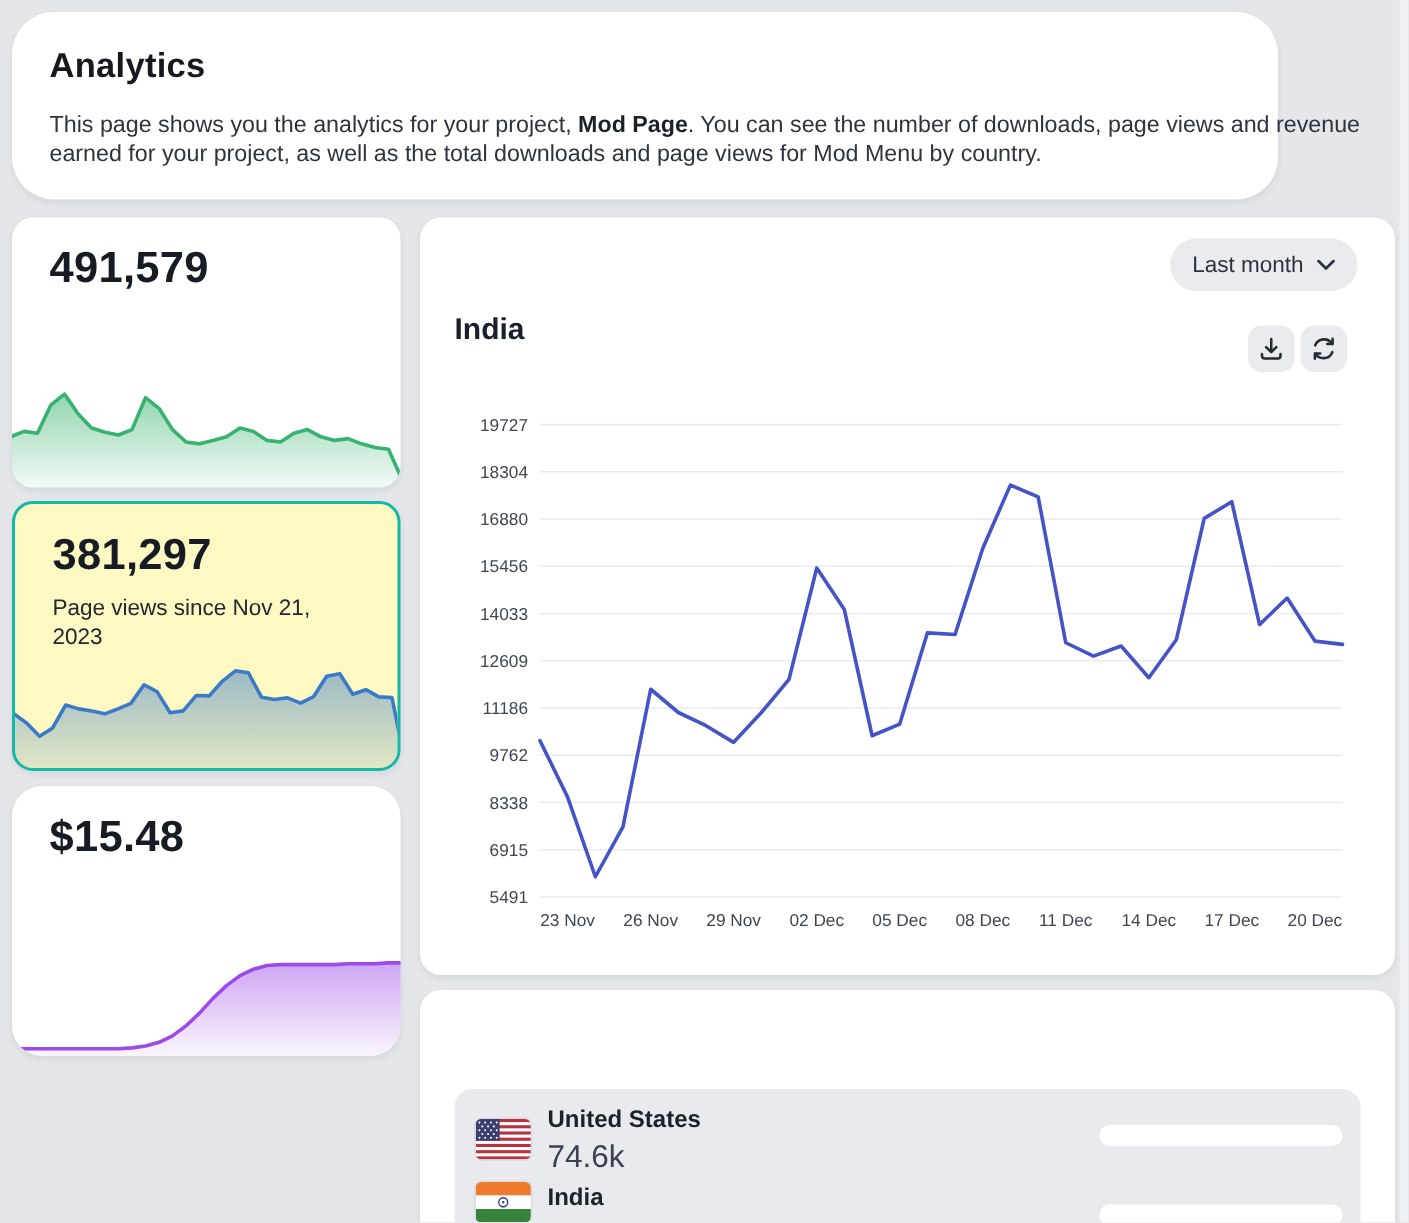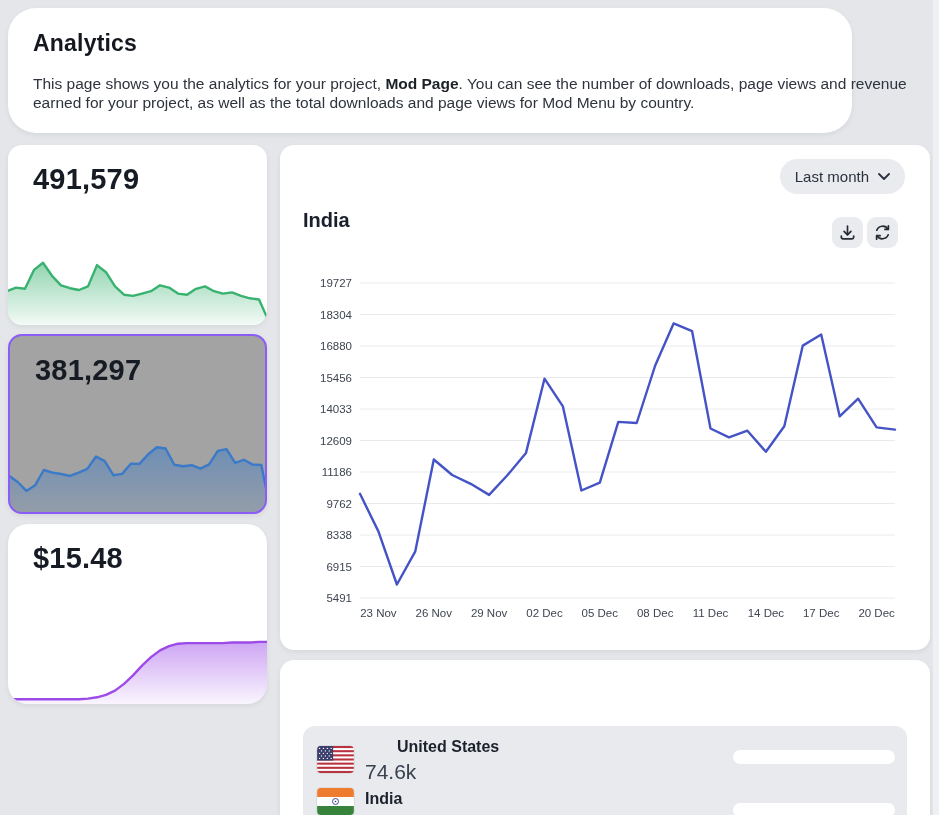--- a/index.html
+++ b/index.html
@@ -9,21 +9,21 @@
 
   
   #header-card{left:8px;top:8px;width:844px;height:125px;border-radius:28px;}
   #page-title{position:absolute;left:25px;top:22px;font-size:23px;font-weight:700;color:#15191f;letter-spacing:.2px;}
   #page-desc{position:absolute;left:25px;top:66px;width:878px;font-size:15.5px;line-height:1.24;color:#2e333d;}
   #page-desc b{font-weight:700;color:#1c2027;}
 
   
   .stat-card{left:8px;width:259px;height:180px;overflow:hidden;cursor:pointer;}
   #stat-downloads{top:145px;}
-  #stat-pageviews{top:334px;background:#a3a3a3;border:2px solid #8b5cf6;}
+  #stat-pageviews{top:334px;background:#fef9c3;border:2px solid #14b8a6;}
   #stat-revenue{top:524px;border-radius:20px;}
   .stat-value{position:absolute;left:25px;top:18px;font-size:29px;font-weight:800;color:#161b24;letter-spacing:.2px;}
   .stat-label{position:absolute;left:25px;top:61px;width:206px;font-size:15px;line-height:1.26;color:#23272f;}
   .spark{position:absolute;left:-1px;bottom:-1px;width:261px;height:72px;display:block;}
 
   
   #chart-card{left:280px;top:145px;width:650px;height:505px;}
   #range-pill{position:absolute;right:25px;top:14px;height:35px;padding:0 15px;border:none;border-radius:18px;background:#e9ebef;display:flex;align-items:center;gap:9px;font-family:inherit;font-size:15px;color:#2b313d;cursor:pointer;text-align:right;}
   #chart-title{position:absolute;left:23px;top:64px;font-size:20px;font-weight:700;color:#1a1f2c;}
   .icon-btn{position:absolute;top:72px;width:31px;height:31px;border:none;border-radius:9px;background:#e9ebef;display:flex;align-items:center;justify-content:center;cursor:pointer;padding:0;}
@@ -65,20 +65,21 @@
             <stop offset="1" stop-color="#38b26f" stop-opacity="0.02"></stop>
           </linearGradient>
         </defs>
         <path d="M-1.0 37.2 L 8.0 33.6 L 17.0 34.8 L 26.0 15.9 L 35.0 8.7 L 44.0 21.8 L 53.0 31.3 L 62.0 34.2 L 71.0 36.0 L 80.0 32.4 L 89.0 11.1 L 98.0 18.2 L 107.0 32.4 L 116.0 40.7 L 125.0 41.9 L 134.0 39.6 L 143.0 37.2 L 152.0 31.3 L 161.0 33.6 L 170.0 39.6 L 179.0 40.7 L 188.0 34.8 L 197.0 32.4 L 206.0 37.2 L 215.0 39.6 L 224.0 38.4 L 233.0 41.9 L 242.0 44.3 L 251.0 45.5 L 260.0 65.6 L 262 76 L -2 76 Z" fill="url(#spark-downloads-grad)"></path>
         <path d="M-1.0 37.2 L 8.0 33.6 L 17.0 34.8 L 26.0 15.9 L 35.0 8.7 L 44.0 21.8 L 53.0 31.3 L 62.0 34.2 L 71.0 36.0 L 80.0 32.4 L 89.0 11.1 L 98.0 18.2 L 107.0 32.4 L 116.0 40.7 L 125.0 41.9 L 134.0 39.6 L 143.0 37.2 L 152.0 31.3 L 161.0 33.6 L 170.0 39.6 L 179.0 40.7 L 188.0 34.8 L 197.0 32.4 L 206.0 37.2 L 215.0 39.6 L 224.0 38.4 L 233.0 41.9 L 242.0 44.3 L 251.0 45.5 L 260.0 65.6" fill="none" stroke="#38b26f" stroke-width="2.4" stroke-linejoin="round" stroke-linecap="round"></path>
       </svg>
   </div>
 
   <div class="card stat-card" id="stat-pageviews">
     <div class="stat-value">381,297</div>
+    <div class="stat-label">Page views since Nov 21, 2023</div>
     <svg class="spark" id="spark-pageviews" viewBox="0 0 259 72">
         <defs>
           <linearGradient id="spark-pageviews-grad" x1="0" y1="0" x2="0" y2="1">
             <stop offset="0" stop-color="#3a7ac8" stop-opacity="0.5"></stop>
             <stop offset="1" stop-color="#3a7ac8" stop-opacity="0.12"></stop>
           </linearGradient>
         </defs>
         <path d="M-1.0 34.7 L 7.7 41.0 L 16.4 49.9 L 25.1 44.3 L 33.8 29.0 L 42.5 31.6 L 51.2 33.0 L 59.9 34.9 L 68.6 31.6 L 77.3 27.9 L 86.0 15.5 L 94.7 20.1 L 103.4 34.2 L 112.1 32.9 L 120.8 22.7 L 129.5 22.9 L 138.2 13.2 L 146.9 6.2 L 155.6 7.5 L 164.3 23.8 L 173.0 25.3 L 181.7 24.2 L 190.4 27.7 L 199.1 23.4 L 207.8 9.9 L 216.5 8.1 L 225.2 21.8 L 233.9 18.8 L 242.6 23.6 L 251.3 24.0 L 260.0 66.9 L 262 76 L -2 76 Z" fill="url(#spark-pageviews-grad)"></path>
         <path d="M-1.0 34.7 L 7.7 41.0 L 16.4 49.9 L 25.1 44.3 L 33.8 29.0 L 42.5 31.6 L 51.2 33.0 L 59.9 34.9 L 68.6 31.6 L 77.3 27.9 L 86.0 15.5 L 94.7 20.1 L 103.4 34.2 L 112.1 32.9 L 120.8 22.7 L 129.5 22.9 L 138.2 13.2 L 146.9 6.2 L 155.6 7.5 L 164.3 23.8 L 173.0 25.3 L 181.7 24.2 L 190.4 27.7 L 199.1 23.4 L 207.8 9.9 L 216.5 8.1 L 225.2 21.8 L 233.9 18.8 L 242.6 23.6 L 251.3 24.0 L 260.0 66.9" fill="none" stroke="#3a7ac8" stroke-width="2.4" stroke-linejoin="round" stroke-linecap="round"></path>
       </svg>
@@ -201,21 +202,21 @@
               <circle cx="4.5" cy="10.3" r=".7"></circle>
                 <circle cx="8.5" cy="10.3" r=".7"></circle>
                 <circle cx="12.5" cy="10.3" r=".7"></circle>
               <circle cx="2.5" cy="12.9" r=".7"></circle>
                 <circle cx="6.5" cy="12.9" r=".7"></circle>
                 <circle cx="10.5" cy="12.9" r=".7"></circle>
                 <circle cx="14.5" cy="12.9" r=".7"></circle>
             </g>
           </svg>
         </span>
-        <span class="country-name" style="top:12px;margin-left:32px;">United States</span>
+        <span class="country-name" style="top:12px;">United States</span>
         <span class="country-value" style="top:34px;">74.6k</span>
         <span class="bar-track" style="top:24px;"><span class="bar-fill" style="width: 20.5%; background: rgb(46, 110, 205);"></span></span>
       </div>
 
       <div>
         <span class="flag" style="top:62px;">
           <svg viewBox="0 0 38 28">
             <rect width="38" height="9.34" fill="#ee7b2e"></rect>
             <rect y="9.34" width="38" height="9.33" fill="#ffffff"></rect>
             <rect y="18.67" width="38" height="9.33" fill="#37833c"></rect>

